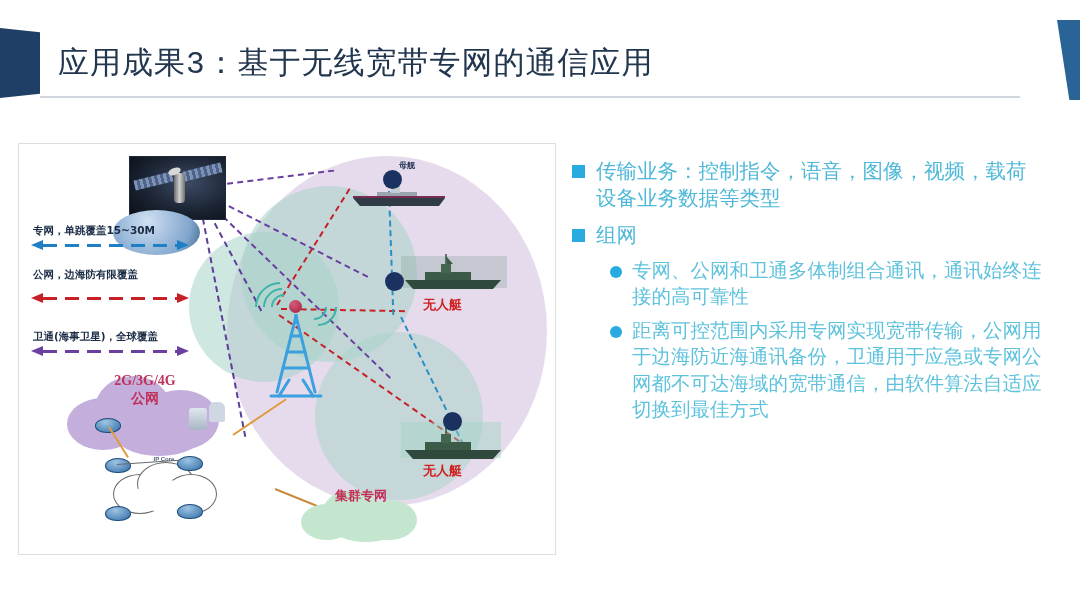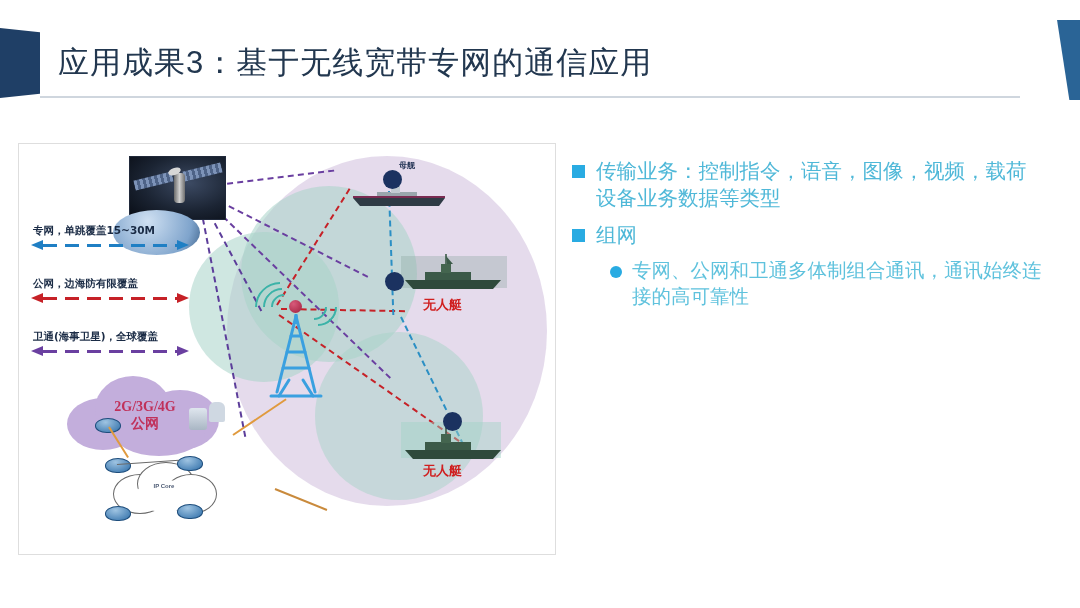--- a/index.html
+++ b/index.html
@@ -24,21 +24,21 @@
     clip-path:polygon(18% 0,100% 0,100% 100%,62% 100%);
   }
   .title-rule{
     position:absolute;left:40px;right:60px;top:96px;height:2px;
     background:#cfd6de;
   }
 
   
   .slide-title{
     position:absolute;left:58px;top:42px;
-    font-family:Liberation Sans, sans-serif;
+    font-family:Liberation Mono, monospace;
     font-size:31px;color:#22374f;letter-spacing:1px;
     white-space:nowrap;
   }
 
   
   .diagram{
     position:absolute;left:18px;top:143px;width:536px;height:410px;
     background:#ffffff;border:1px solid #dedede;
     overflow:hidden;
   }
@@ -96,21 +96,21 @@
 
   .lbl{position:absolute;white-space:nowrap;font-family:"DejaVu Sans",sans-serif;text-align:center;}
   .lbl-red{color:#d01f1f;font-weight:bold;font-size:13px;}
   .lbl-dark{color:#243455;font-weight:bold;font-size:8px;}
   .lbl-hq{color:#1a2b45;font-weight:bold;font-size:11px;letter-spacing:2px;}
 
   
   .tower{position:absolute;left:246px;top:166px;width:62px;height:92px;}
 
   
-  .cloud{position:absolute;display:flex;align-items:center;justify-content:center;
+  .cloud{position:absolute;display:flex;justify-content:center;
          text-align:center;}
   .cloud .puff{position:absolute;border-radius:50%;}
   .cloud-txt{position:relative;z-index:3;line-height:1.25;}
   .cloud-pub{left:48px;top:228px;width:156px;height:86px;}
   .cloud-pub .cloud-txt{color:#c0315a;font-weight:bold;font-size:14px;
     font-family:"Liberation Serif",serif;}
   .cloud-grp{left:282px;top:344px;width:120px;height:56px;}
   .cloud-grp .cloud-txt{color:#c0315a;font-weight:bold;font-size:13px;}
   .cloud-ip{left:92px;top:312px;width:106px;height:62px;}
   .cloud-ip .cloud-txt{color:#4d5b74;font-size:6px;font-weight:bold;}
@@ -180,21 +180,21 @@
     <div class="sat-dish"></div>
   </div>
 
   <div class="lg" style="left:14px;top:80px;">专网，单跳覆盖15~30M</div>
   <div class="lg-arrow" style="left:12px;top:96px;color:#1f7fc4;">
     <div class="ahL"></div>
     <div class="bar" style="background:repeating-linear-gradient(90deg,#1f7fc4 0 14px,transparent 14px 22px);"></div>
     <div class="ahR"></div>
   </div>
 
-  <div class="lg" style="left:14px;top:133px;text-align:center;">公网，边海防有限覆盖</div>
+  <div class="lg" style="left:14px;top:124px;text-align:center;">公网，边海防有限覆盖</div>
   <div class="lg-arrow" style="left:12px;top:149px;color:#c62127;">
     <div class="ahL"></div>
     <div class="bar" style="background:repeating-linear-gradient(90deg,#c62127 0 14px,transparent 14px 22px);"></div>
     <div class="ahR"></div>
   </div>
 
   <div class="lg" style="left:14px;top:186px;">卫通(海事卫星)，全球覆盖</div>
   <div class="lg-arrow" style="left:12px;top:202px;color:#6a3fa0;">
     <div class="ahL"></div>
     <div class="bar" style="background:repeating-linear-gradient(90deg,#6a3fa0 0 14px,transparent 14px 22px);"></div>
@@ -289,34 +289,45 @@
   <div class="lnk" style="left:98px;top:320px;width:62px;border-top-width:1.6px;border-top-style:solid;border-top-color:#6a6a6a;transform:rotate(-4deg);"></div>
   <div class="lnk" style="left:214px;top:290px;width:64px;border-top-width:2px;border-top-style:solid;border-top-color:#e09a3e;transform:rotate(-34deg);"></div>
   <div class="lnk" style="left:256px;top:344px;width:56px;border-top-width:2px;border-top-style:solid;border-top-color:#c98a3c;transform:rotate(22deg);"></div>
 
 
   <div style="position:absolute;left:170px;top:264px;width:18px;height:22px;
               background:linear-gradient(180deg,#dfe6ee,#a9b6c4);border-radius:3px;"></div>
   <div style="position:absolute;left:190px;top:258px;width:16px;height:20px;
               background:#cfd8e2;border-radius:6px 6px 2px 2px;"></div>
 
+  <div class="cloud cloud-grp">
+    <div class="puff" style="left:0;top:16px;width:52px;height:36px;background:#c4e6cf;"></div>
+    <div class="puff" style="left:22px;top:2px;width:58px;height:44px;background:#c4e6cf;"></div>
+    <div class="puff" style="left:60px;top:12px;width:56px;height:40px;background:#c4e6cf;"></div>
+    <div class="puff" style="left:30px;top:22px;width:70px;height:32px;background:#c4e6cf;"></div>
+    <div class="cloud-txt">集群专网</div>
+  </div>
 </div>
 
 <div class="bullets">
 
   <div class="b1">
     <div class="sq"></div>
     <div class="tx">传输业务：控制指令，语音，图像，视频，载荷设备业务数据等类型</div>
   </div>
 
 
   <div class="b1">
     <div class="sq"></div>
     <div class="tx">组网</div>
   </div>
 
   <div class="subs">
     <div class="b2">
       <div class="dot"></div>
       <div class="tx">专网、公网和卫通多体制组合通讯，通讯始终连接的高可靠性</div>
     </div>
+    <div class="b2">
+      <div class="dot"></div>
+      <div class="tx">距离可控范围内采用专网实现宽带传输，公网用于边海防近海通讯备份，卫通用于应急或专网公网都不可达海域的宽带通信，由软件算法自适应切换到最佳方式</div>
+    </div>
   </div>
 </div>
 
 </body></html>

